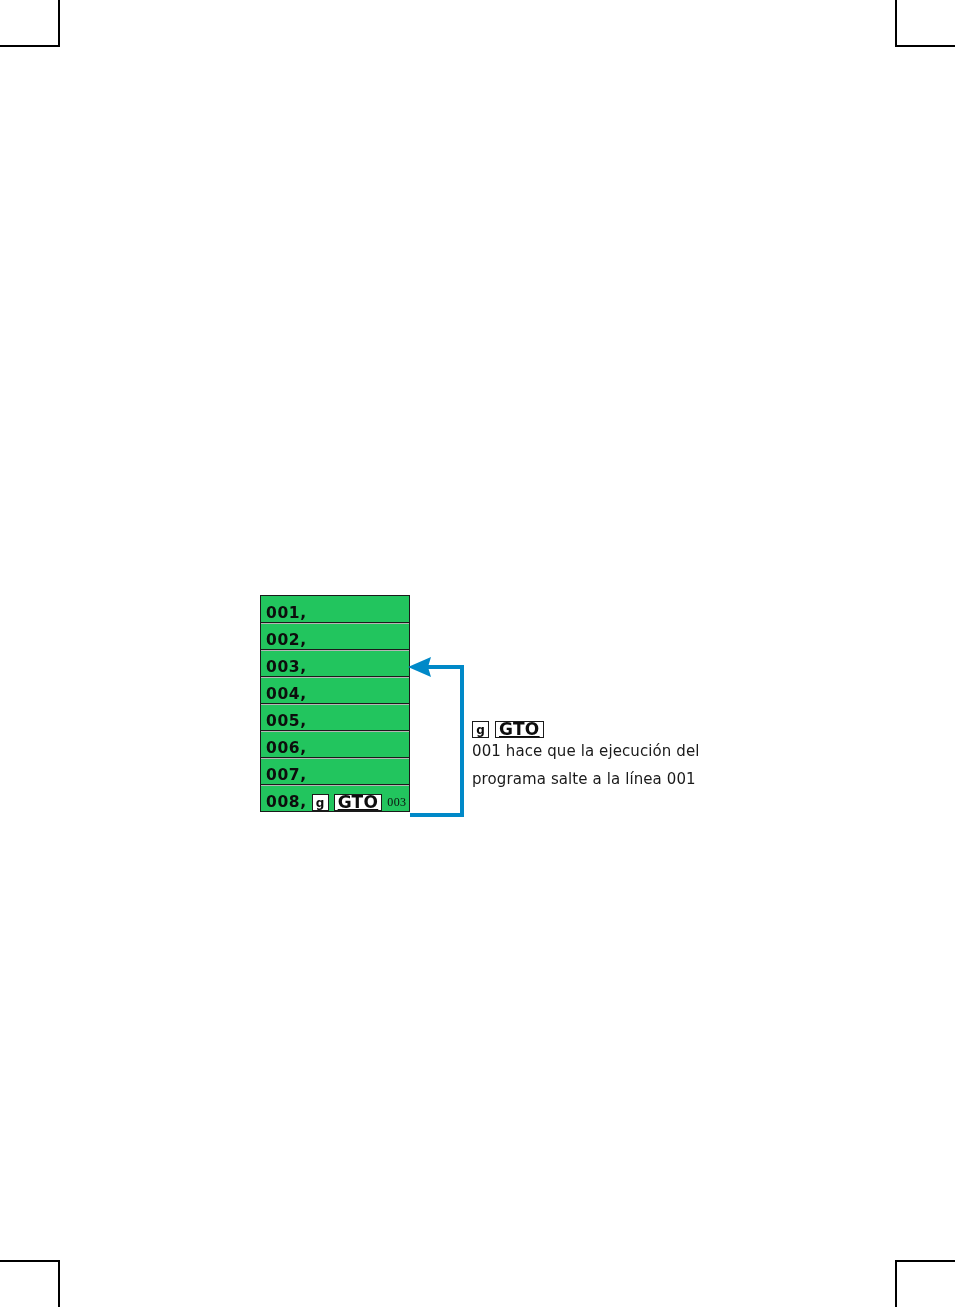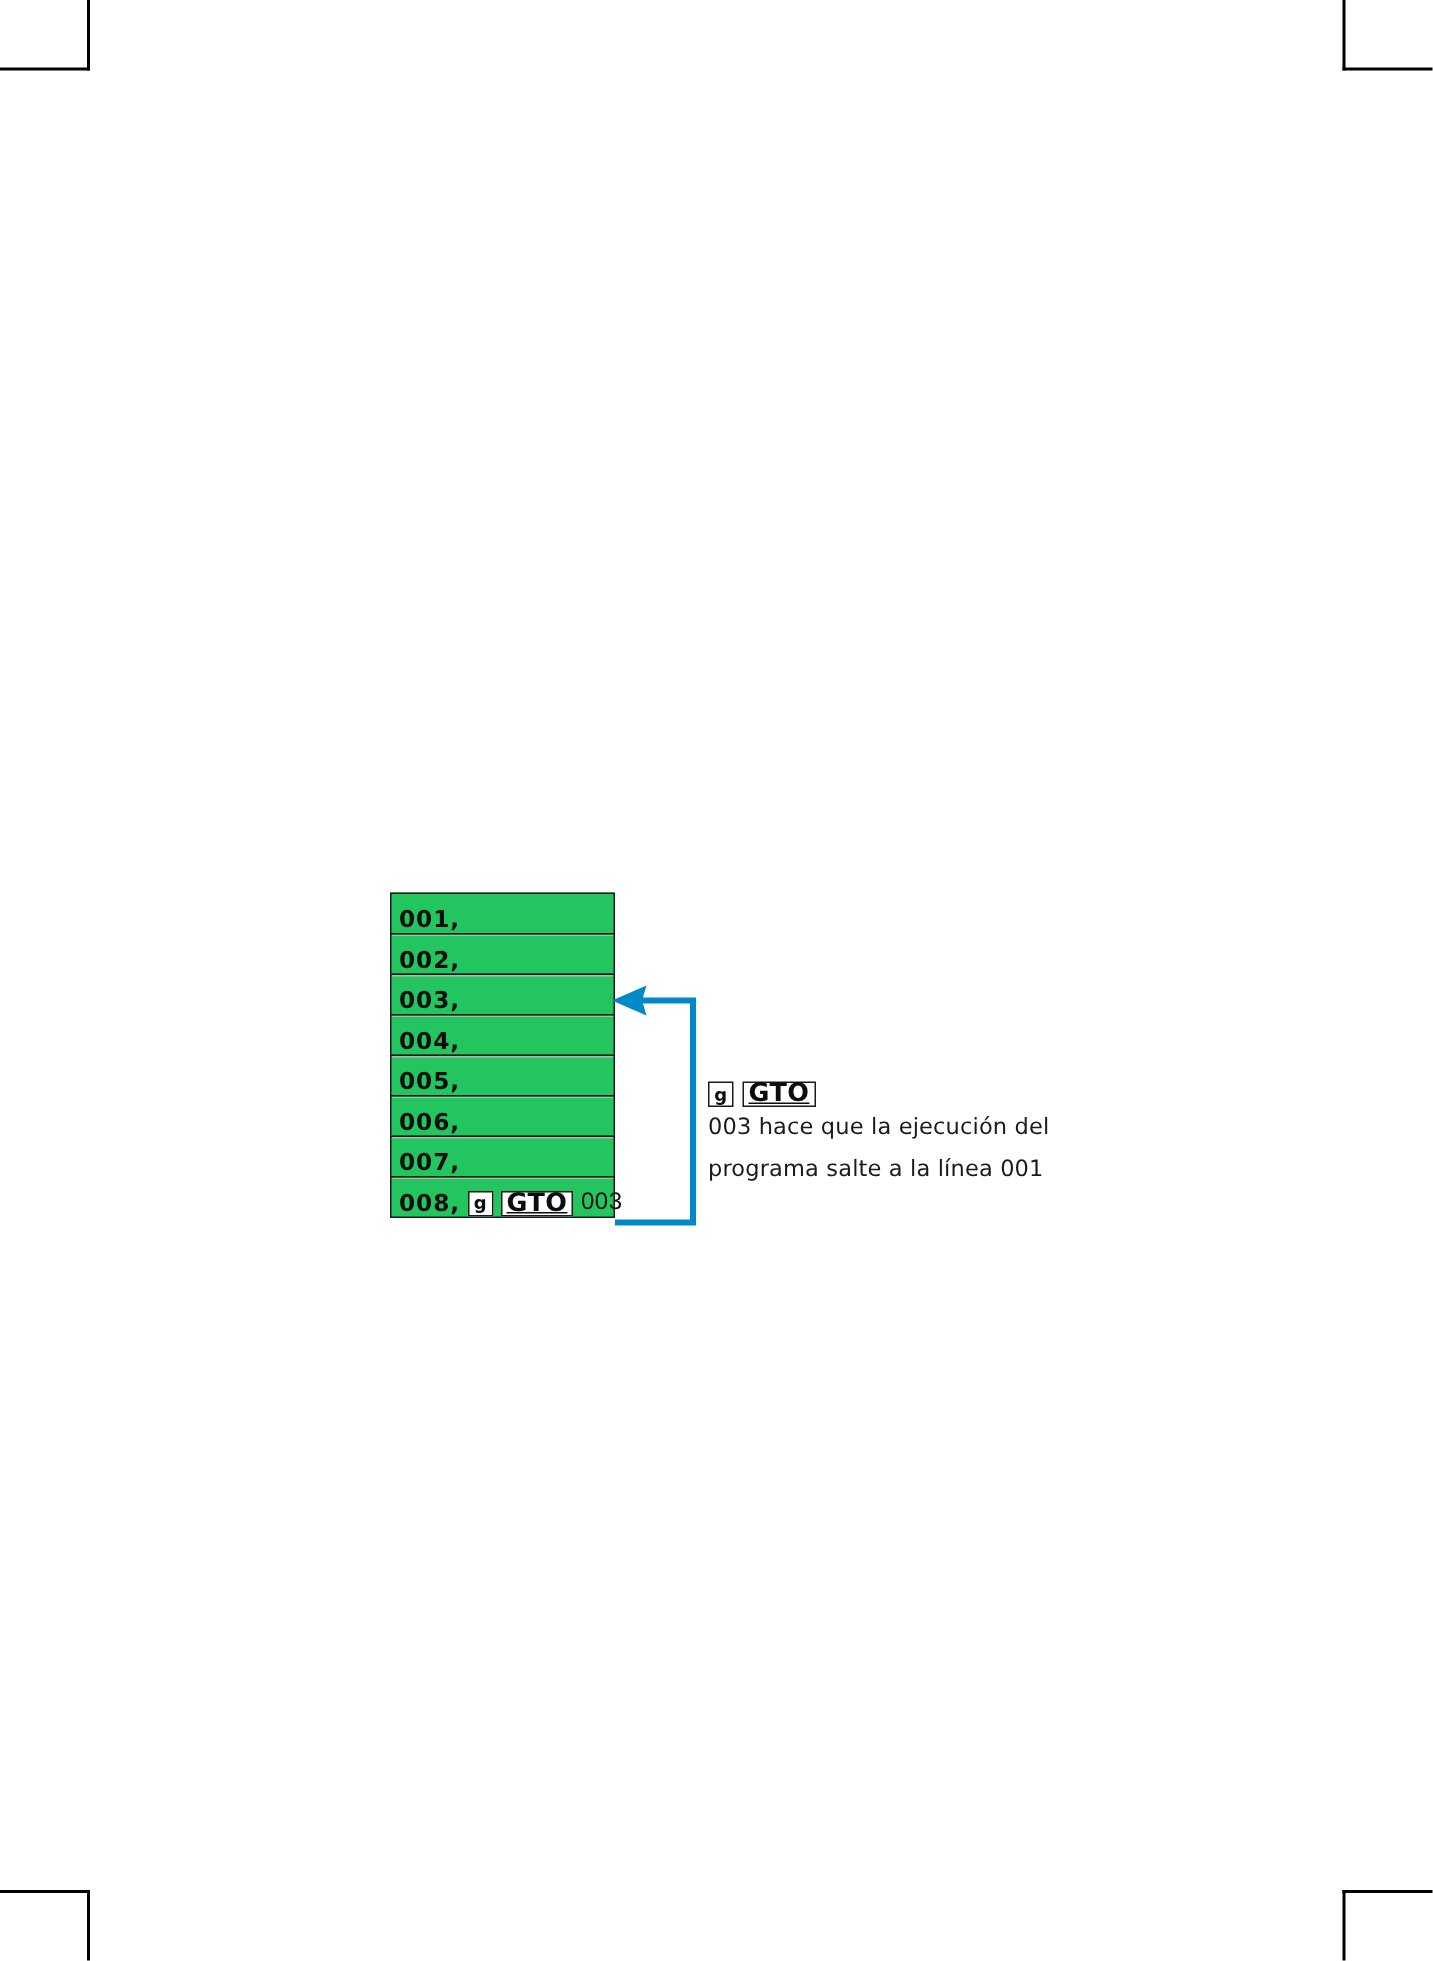--- a/index.html
+++ b/index.html
@@ -122,22 +122,22 @@
   }
   .key-gto {
     min-width: 36px;
     height: 17px;
     font-size: 17px;
     padding: 0 3px;
     letter-spacing: 0.3px;
     text-decoration: underline;
   }
   .target-line {
-    font-family: Liberation Sans, sans-serif;
-    font-size: 16px;
+    font-family: Liberation Serif, serif;
+    font-size: 12px;
     font-weight: normal;
     color: #0d0d0d;
     letter-spacing: 0.4px;
   }
 
   
   #jump-connector {
     position: absolute;
     left: 400px;
     top: 645px;
@@ -241,20 +241,20 @@
 
     <path d="M 10 170 L 62 170 L 62 22 L 26 22" fill="none" stroke="#0089C8" stroke-width="4" stroke-linecap="butt" stroke-linejoin="miter"></path>
 
     <polygon points="8,22 31,12 28,22 31,32" fill="#0089C8"></polygon>
   </svg>
 
   <div id="caption">
     <div class="caption-line" id="caption-line-1">
       <span class="key key-g">g</span>
       <span class="key key-gto">GTO</span>
-      <span class="caption-text">003 hace que la ejecución del</span>
+      <span class="caption-text">001 hace que la ejecución del</span>
     </div>
     <div class="caption-line" id="caption-line-2">
       <span class="caption-text">programa salte a la línea 001</span>
     </div>
   </div>
 
 </div>
 
 </body></html>

